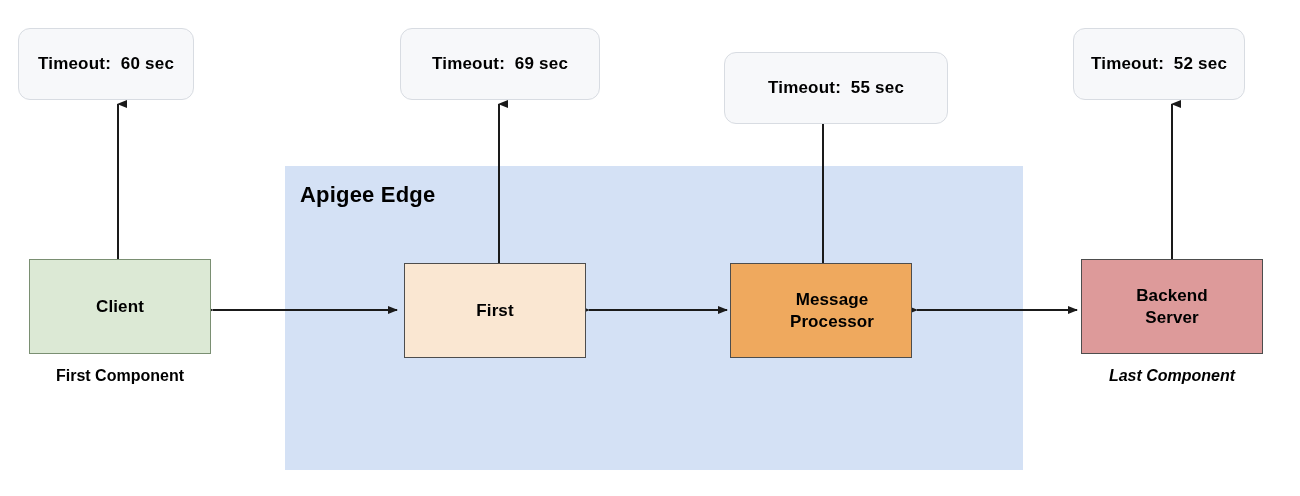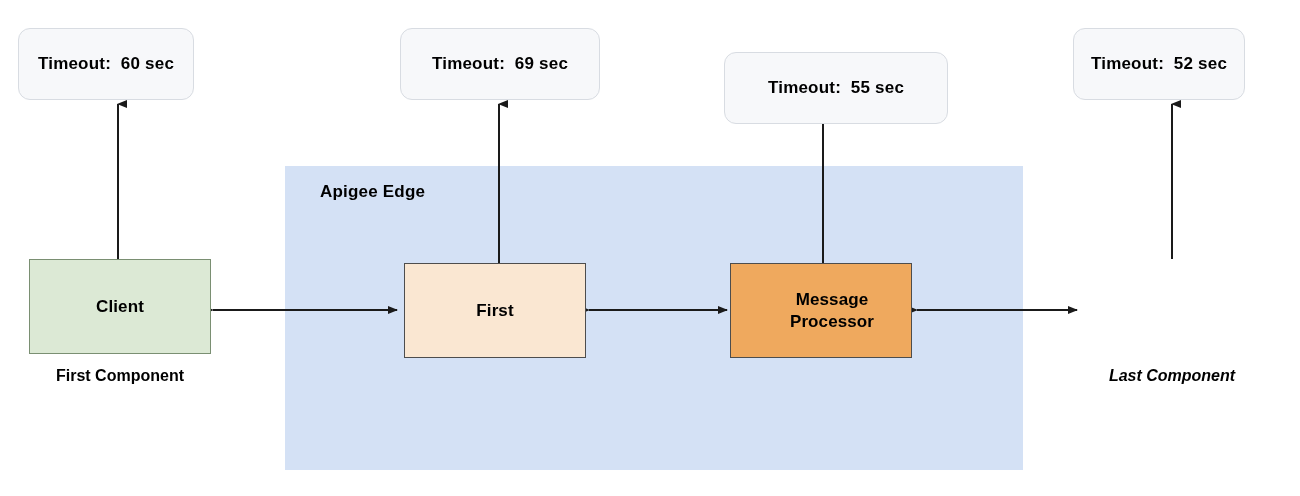--- a/index.html
+++ b/index.html
@@ -23,26 +23,25 @@
   .edge-region {
     left: 285px;
     top: 166px;
     width: 738px;
     height: 304px;
     background: #d4e1f5;
   }
   .edge-label {
     left: 300px;
     top: 182px;
-    font-size: 17px;
+    font-size: 22px;
     font-weight: bold;
     color: #000000;
     letter-spacing: .2px;
     white-space: nowrap;
-    margin-left: 20px;
   }
 
   
   .timeout-box {
     height: 72px;
     border: 1px solid #d8dce2;
     border-radius: 12px;
     background: #f7f8fa;
     display: flex;
     align-items: center;
@@ -164,15 +163,19 @@
 
   <div class="abs node node-router" style="left:404px; top:263px; width:182px; height:95px;">
     <span class="node-label">First</span>
   </div>
 
   <div class="abs node node-mp" style="left:730px; top:263px; width:182px; height:95px;padding-left:22px;">
     <span class="node-label">Message
 Processor</span>
   </div>
 
+  <div class="abs node node-backend" style="left:1081px; top:259px; width:182px; height:95px;">
+    <span class="node-label">Backend
+Server</span>
+  </div>
   <div class="abs caption" style="left:1081px; top:367px; width:182px;font-style:italic;">Last Component</div>
 
 </div>
 
 </body></html>

